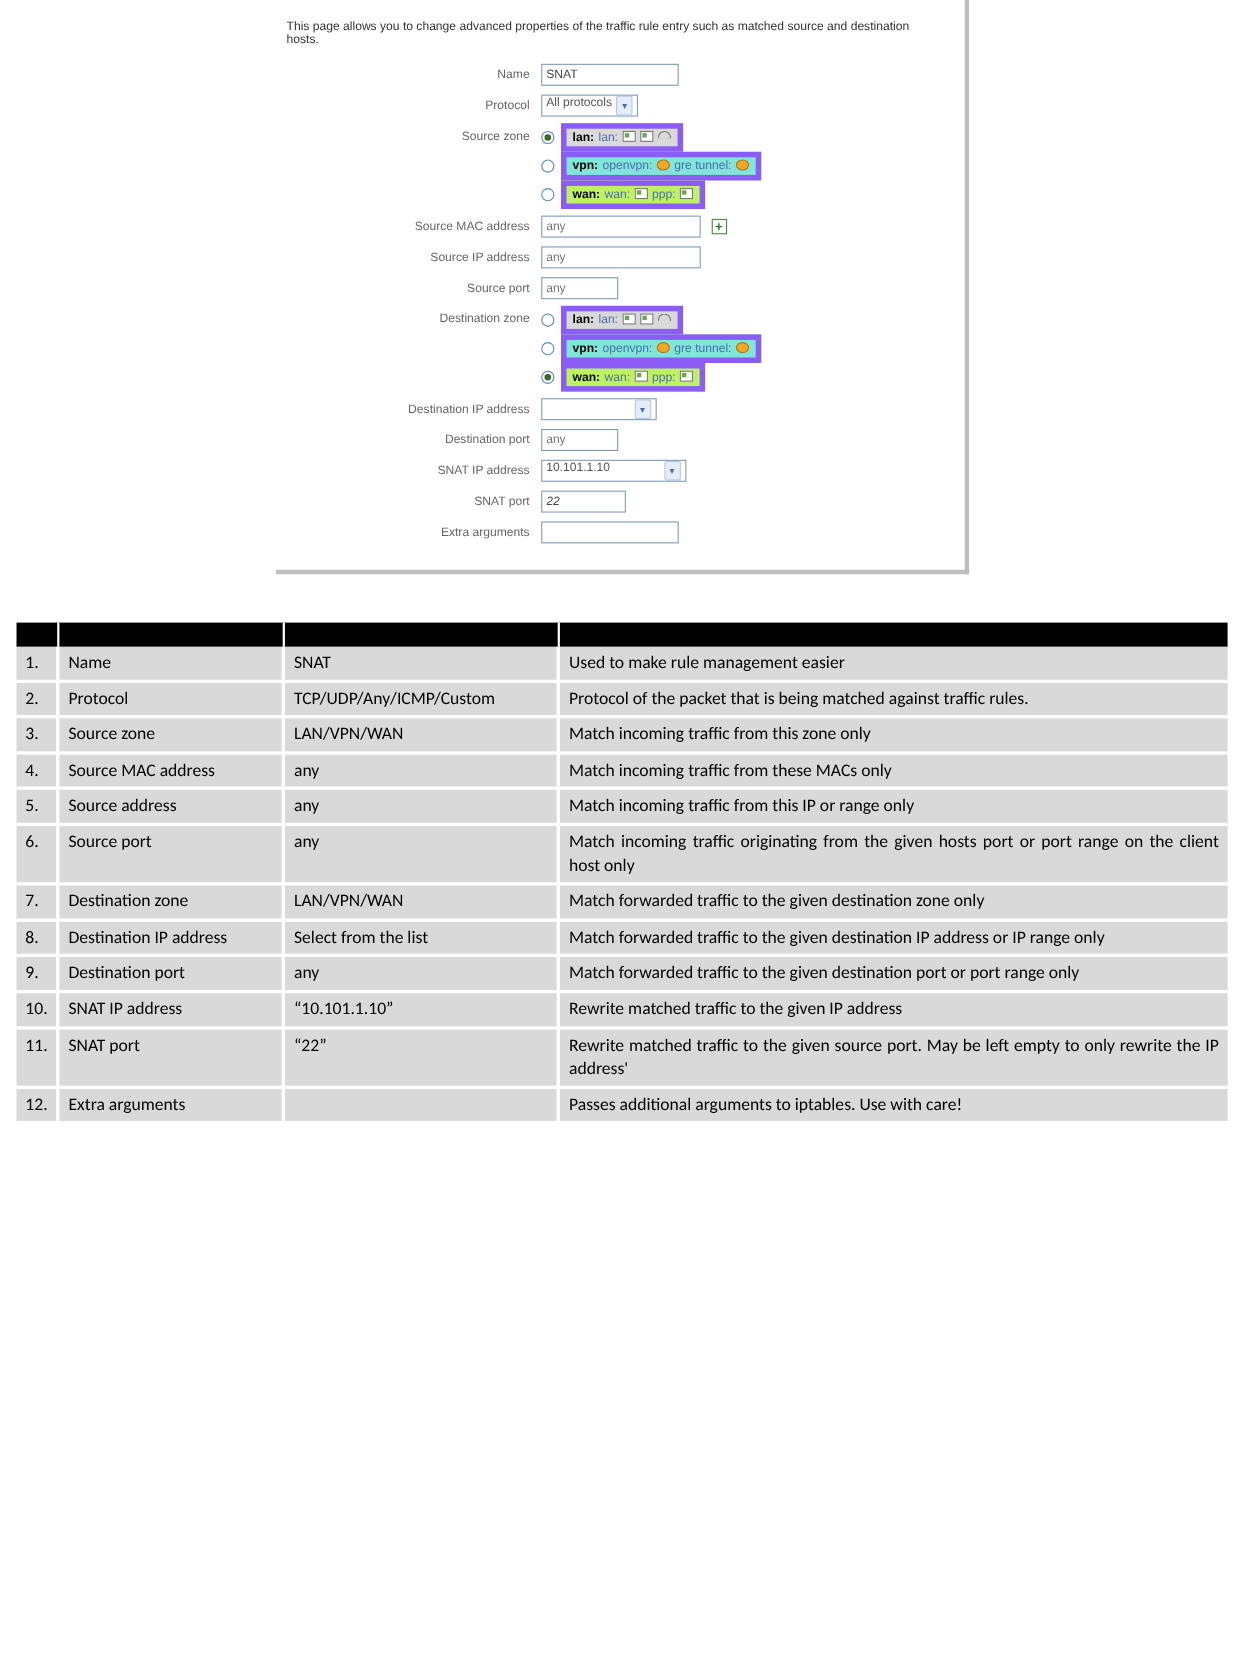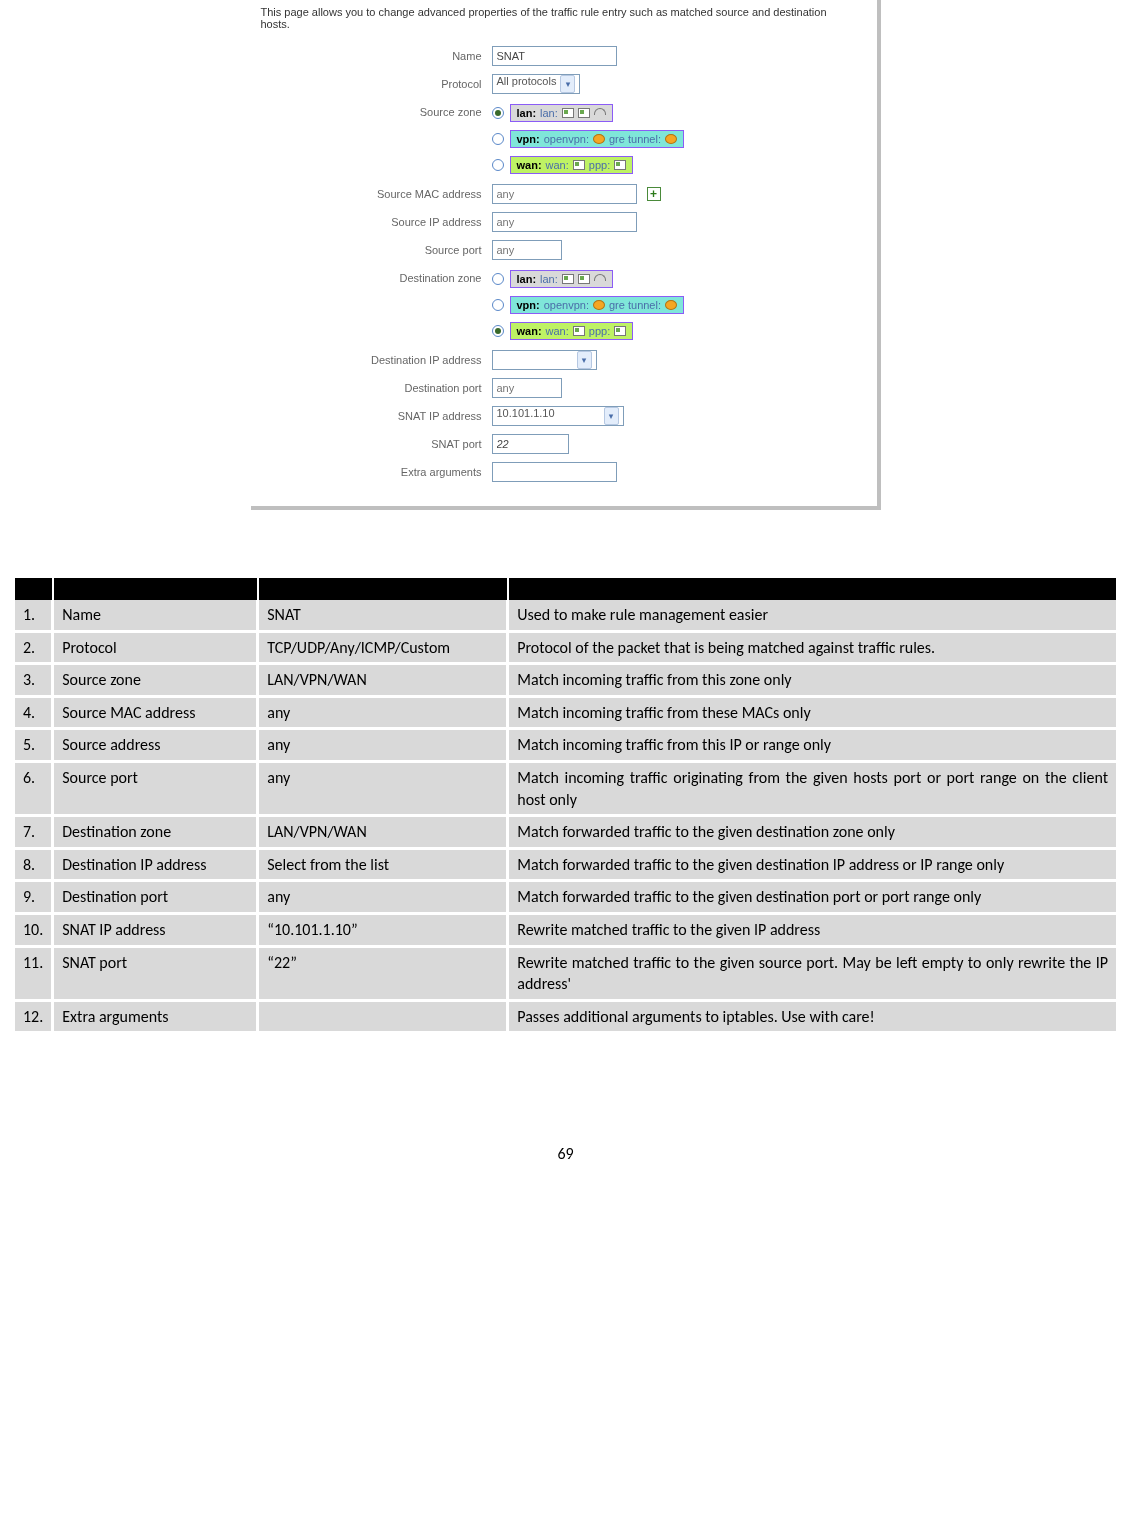--- a/index.html
+++ b/index.html
@@ -10,28 +10,28 @@
     font-family: Arial, Helvetica, sans-serif;
     width: 1131px;
   }
   .page {
     width: 1131px;
     padding: 0 15px 40px 15px;
   }
   
   .form-shot {
     width: 630px;
-    margin: 0 auto 68px auto;
+    margin: 0 auto 44px auto;
     border-right: 4px solid #bfbfbf;
     border-bottom: 4px solid #bfbfbf;
     background: #fff;
     font-family: Tahoma, Arial, sans-serif;
     font-size: 11px;
     color: #555;
-    padding: 6px 20px 20px 6px;
+    padding: 18px 20px 20px 6px;
   }
   .form-desc {
     font-size: 11px;
     color: #333;
     padding: 0 0 12px 4px;
     border-bottom: 0;
   }
   .form-row {
     display: flex;
     align-items: flex-start;
@@ -110,24 +110,24 @@
     background: #fff;
   }
   .radio.on::after {
     content: "";
     width: 6px; height: 6px;
     border-radius: 50%;
     background: #3a6a2a;
   }
   .zone-chip {
     display: inline-flex;
-    align-items: center;
+    align-items: flex-start;
     gap: 4px;
     padding: 2px 6px;
-    border: 1px solid #8b5cf6;
+    border: 5px solid #8b5cf6;
     font-size: 11px;
   }
   .zone-lan { background: #d9d9d9; }
   .zone-vpn { background: #7fe6d9; }
   .zone-wan { background: #bef264; }
   .zone-chip b { color: #000; font-weight: bold; }
   .zone-chip .sub { color: #4a6ea9; }
   .zone-chip .mini-icon {
     width: 12px; height: 10px;
     display: inline-block;
@@ -443,14 +443,13 @@
         </tr>
         <tr>
           <td class="num">12.</td>
           <td class="fld">Extra arguments</td>
           <td class="val"></td>
           <td class="exp">Passes additional arguments to iptables. Use with care!</td>
         </tr>
       </tbody>
   </table>
 
-  <div class="page-num">69</div>
 </div>
 
 </body></html>

